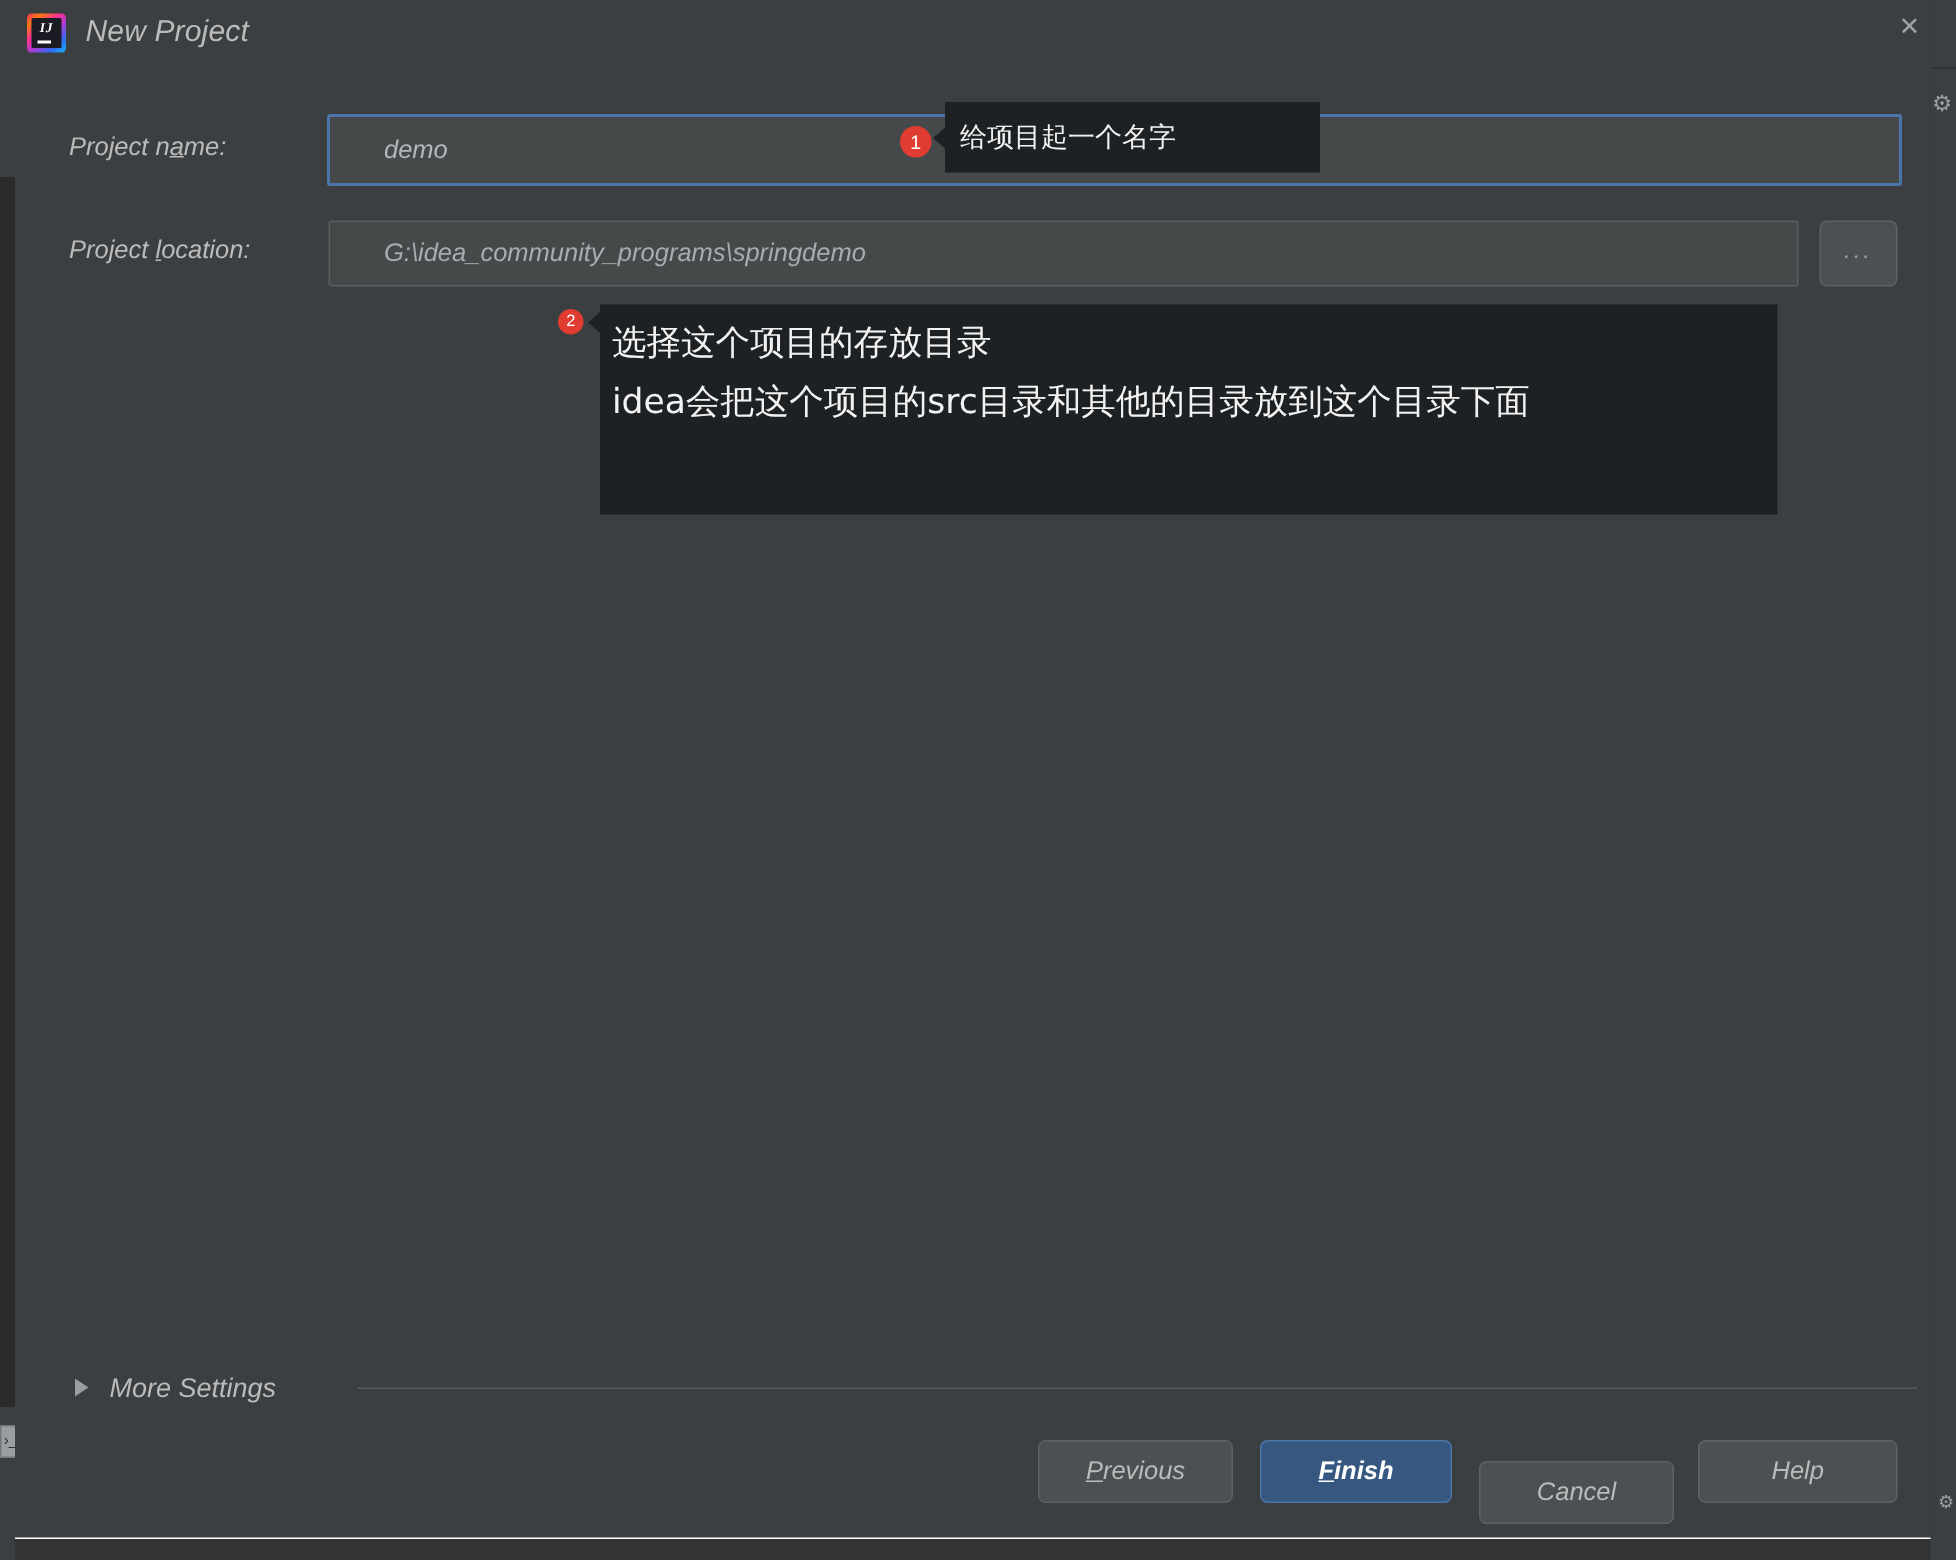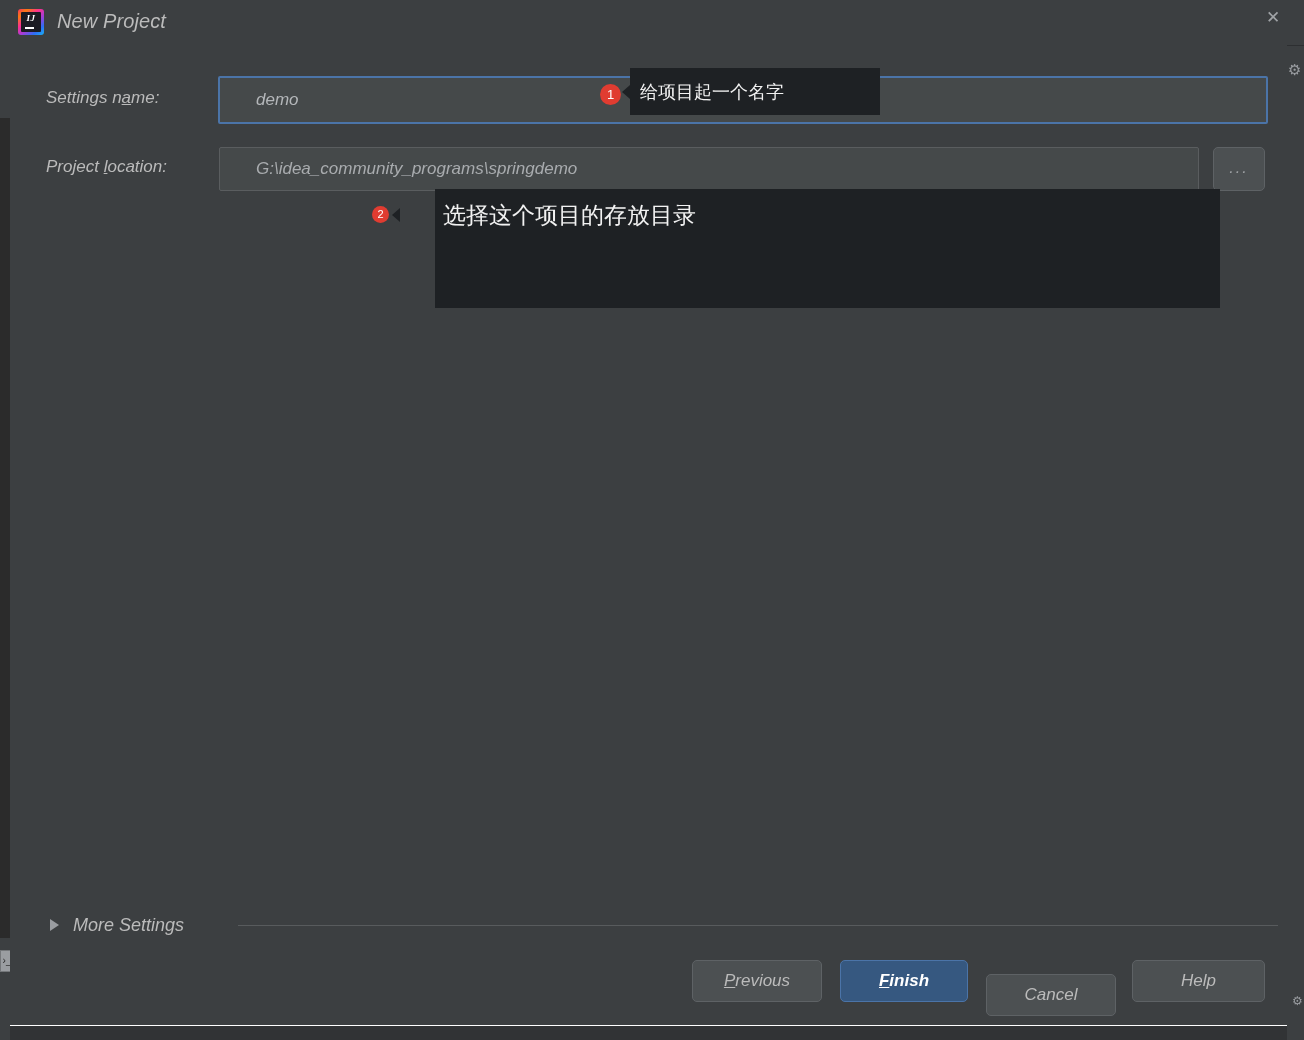--- a/index.html
+++ b/index.html
@@ -205,26 +205,25 @@
     box-sizing: border-box;
   }
   #tip-1 {
     left: 630px; top: 68px;
     width: 250px; height: 47px;
     font-size: 18px;
     line-height: 47px;
     padding-left: 10px;
   }
   #tip-2 {
-    left: 400px; top: 189px;
-    width: 785px; height: 119px;
+    left: 400px; top: 203px;
+    width: 785px; height: 140px;
     font-size: 23px;
     padding: 7px 0 0 8px;
     line-height: 39px;
-    margin-left: 35px;
   }
   .tip-arrow {
     position: absolute;
     width: 0; height: 0;
     border-top: 7px solid transparent;
     border-bottom: 7px solid transparent;
     border-right: 8px solid #1e2124;
   }
   #tip-1-arrow { left: 622px; top: 85px; }
   #tip-2-arrow { left: 392px; top: 208px; }
@@ -325,21 +324,21 @@
         <div class="ij-logo-inner">
           <div class="ij-text">IJ</div>
           <div class="ij-bar"></div>
         </div>
       </div>
       <div class="dialog-title">New Project</div>
       <div class="close-btn">✕</div>
     </div>
 
     <div class="label" id="label-name">
-      <span>Settings n</span><span class="mn">a</span><span>me:</span>
+      <span>Project n</span><span class="mn">a</span><span>me:</span>
     </div>
     <div class="field" id="field-name">demo</div>
 
     <div class="label" id="label-loc">
       <span>Project </span><span class="mn">l</span><span>ocation:</span>
     </div>
     <div class="field" id="field-loc">G:\idea_community_programs\springdemo</div>
     <div id="browse-btn">...</div>
 
     <div id="more-settings">
@@ -363,15 +362,16 @@
   </div>
 
   <div class="badge" id="badge-1">1</div>
   <div class="tip-arrow" id="tip-1-arrow"></div>
   <div class="tip" id="tip-1">给项目起一个名字</div>
 
   <div class="badge" id="badge-2">2</div>
   <div class="tip-arrow" id="tip-2-arrow"></div>
   <div class="tip" id="tip-2">
     <div>选择这个项目的存放目录</div>
+    <div>idea会把这个项目的src目录和其他的目录放到这个目录下面</div>
   </div>
 
 </div>
 
 </body></html>

